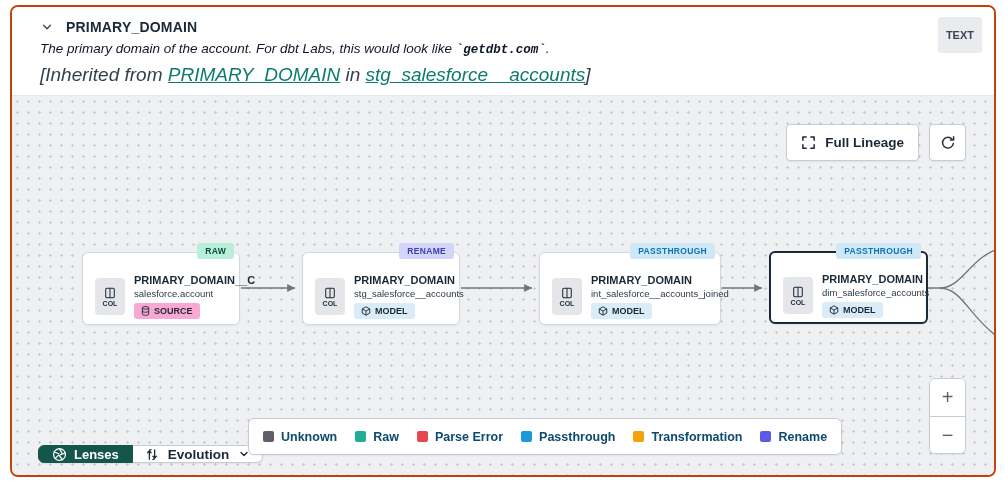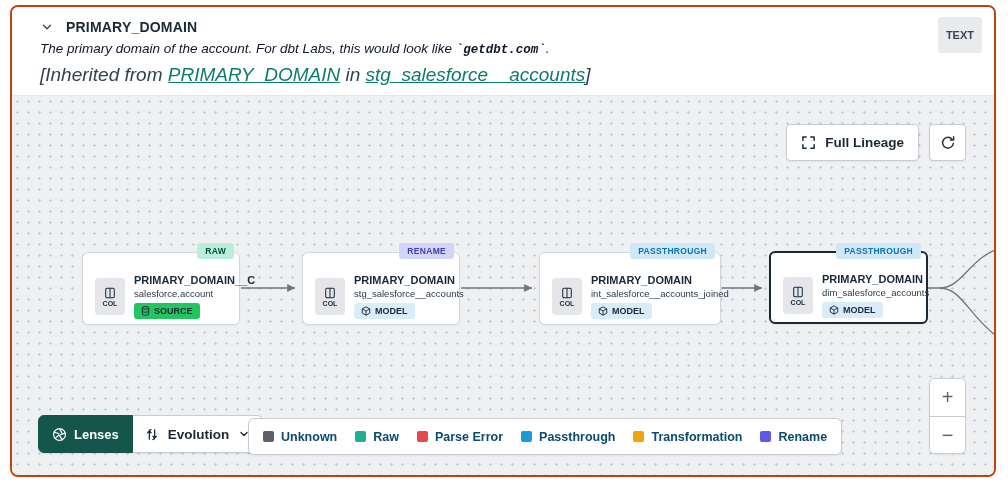--- a/index.html
+++ b/index.html
@@ -40,21 +40,21 @@
   .btn { background:#fff; border:1px solid #c8ccd2; border-radius:4px; display:flex; align-items:center; justify-content:center; cursor:pointer; color:#1b2937; box-shadow:0 1px 2px rgba(20,40,60,.06); }
   .full-lineage-btn { position:absolute; top:28px; right:75px; height:37px; padding:0 14px; gap:9px; font-size:13.5px; font-weight:600; }
   .refresh-btn { position:absolute; top:28px; right:28px; width:37px; height:37px; }
 
   
   .zoom-ctl { position:absolute; right:28px; top:282px; width:37px; border:1px solid #c8ccd2; border-radius:6px; background:#fff; overflow:hidden; box-shadow:0 1px 2px rgba(20,40,60,.06); }
   .zoom-btn { width:100%; height:37px; background:#fff; border:none; font-size:20px; color:#5b6570; cursor:pointer; display:flex; align-items:center; justify-content:center; }
   .zoom-btn + .zoom-btn { border-top:1px solid #c8ccd2; }
 
   
-  .lens-group { position:absolute; left:26px; bottom:22px; display:flex; height:38px; border-radius:6px; box-shadow:0 1px 2px rgba(20,40,60,.06); }
+  .lens-group { position:absolute; left:26px; bottom:12px; display:flex; height:18px; border-radius:6px; box-shadow:0 1px 2px rgba(20,40,60,.06); }
   .lenses-btn { display:flex; align-items:center; gap:7px; padding:0 13px; background:#14564b; color:#fff; border:1px solid #14564b; border-radius:6px 0 0 6px; font-size:13px; font-weight:700; cursor:pointer; }
   .lens-select { display:flex; align-items:center; gap:9px; padding:2px 12px; background:#fff; border:1px solid #c8ccd2; border-left:none; border-radius:0 6px 6px 0; font-size:13.5px; font-weight:600; color:#1b2937; cursor:pointer; }
 
   .legend { position:absolute; left:236px; bottom:20px; display:flex; align-items:center; gap:18px; height:37px; padding:0 14px; background:#fff; border:1px solid #c8ccd2; border-radius:6px; box-shadow:0 1px 2px rgba(20,40,60,.06); }
   .legend-item { display:flex; align-items:center; gap:7px; font-size:12.5px; font-weight:600; color:#0c4a6e; }
   .swatch { width:11px; height:11px; border-radius:2px; flex:0 0 auto; }
 
   svg { display:block; }
 </style>
 </head>
@@ -106,21 +106,21 @@
               <svg width="12" height="12" viewBox="0 0 14 14" fill="none" stroke="#1b2937" stroke-width="1.2">
                 <rect x="2" y="1.5" width="10" height="11" rx="1.5"></rect>
                 <line x1="7" y1="1.5" x2="7" y2="12.5"></line>
               </svg>
             </span>
           <span class="col-chip-label">COL</span>
         </div>
         <div class="node-text">
           <div class="node-title">PRIMARY_DOMAIN__C</div>
           <div class="node-subtitle">salesforce.account</div>
-          <span class="rtype-badge" style="background: #22c55e;">
+          <span class="rtype-badge" style="background: #f9a8d4;">
             <span>
                 <svg width="9" height="10" viewBox="0 0 10 12" fill="none" stroke="#1b2937" stroke-width="1.1">
                   <ellipse cx="5" cy="2.2" rx="3.8" ry="1.6"></ellipse>
                   <path d="M1.2 2.2 v7.4 c0 .9 1.7 1.6 3.8 1.6 s3.8-.7 3.8-1.6 V2.2"></path>
                   <path d="M1.2 5.9 c0 .9 1.7 1.6 3.8 1.6 s3.8-.7 3.8-1.6"></path>
                 </svg>
               </span>
             <span>SOURCE</span>
           </span>
         </div>

